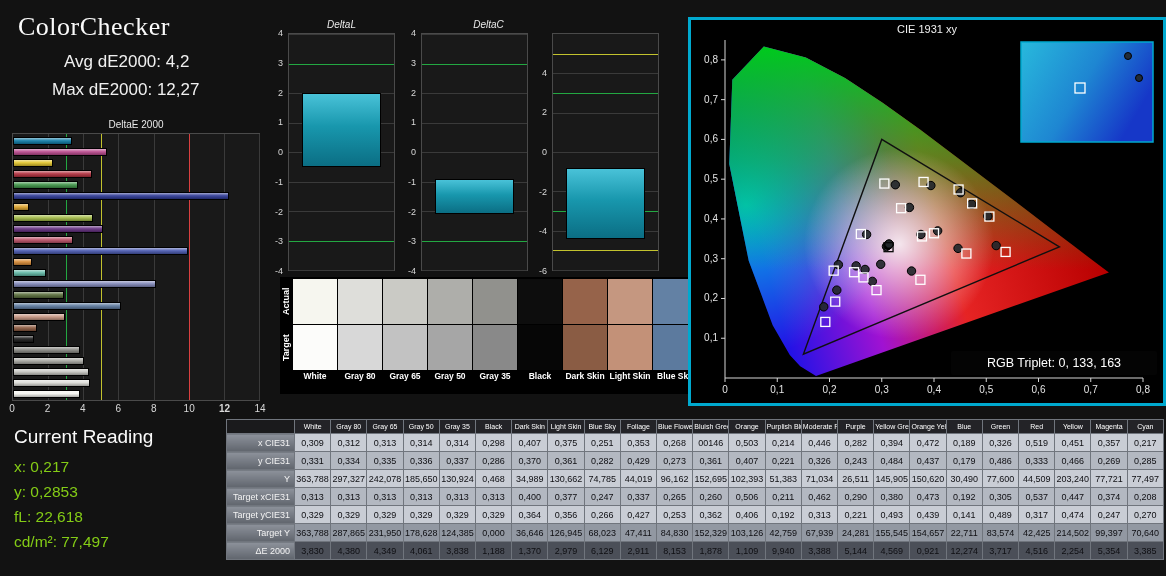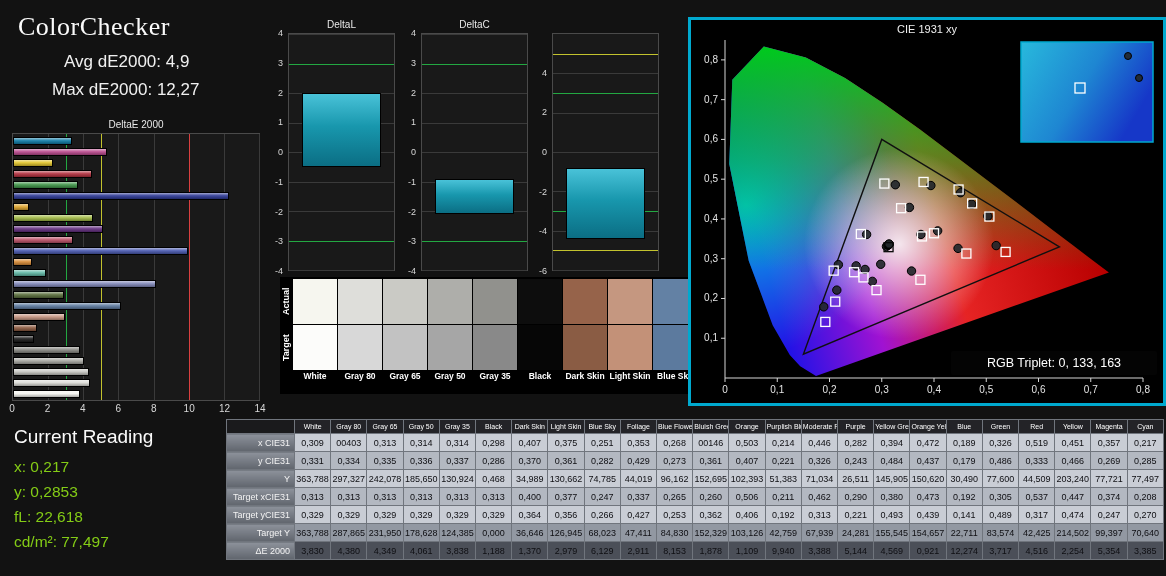--- a/index.html
+++ b/index.html
@@ -20,29 +20,29 @@
   
   #deltae-title { left:12px; top:119px; width:248px; text-align:center; font-size:10px; color:#e8e8e8; }
   #deltae-plot { left:12px; top:133px; width:248px; height:268px; background:#191919; border:1px solid #4a4a4a; }
   #deltae-xlabels { left:12px; top:403px; width:248px; height:13px; font-size:10px; color:#d8d8d8; }
   .vline { position:absolute; top:0; bottom:0; width:1px; background:#3a3a3a; }
   .hbar { position:absolute; left:0; height:8px; border:1px solid #000;
           background-image:linear-gradient(to bottom, rgba(255,255,255,.55), rgba(255,255,255,.08) 45%, rgba(0,0,0,.3)); }
   .xlab { position:absolute; transform:translateX(-50%); top:0; }
 
   
-  .mini-title { position:absolute; width:107px; text-align:center; font-size:10px; color:#e8e8e8; top:19px; }
+  .mini-title { position:absolute; width:107px; text-align:center; font-size:10px; color:#e8e8e8; top:19px;font-style:italic; }
   .mini-plot  { position:absolute; width:107px; height:238px; top:33px; background:#191919; border:1px solid #4a4a4a; }
   .mini-ticks { position:absolute; width:18px; height:238px; top:33px; font-size:9px; color:#d8d8d8; }
   .hline { position:absolute; left:0; right:0; height:1px; background:#3a3a3a; }
   .ylab  { position:absolute; right:3px; transform:translateY(-50%); }
   .dbox  { position:absolute; left:13px; right:13px; border:1px solid #000;
            background:linear-gradient(180deg,#49c2d8 0%, #1897ad 45%, #0b6e84 100%); }
   #deltal-title{left:288px;} #deltal-plot{left:288px;} #deltal-ticks{left:268px;}
-  #deltac-title{left:421px;} #deltac-plot{left:421px;} #deltac-ticks{left:401px;}
+  #deltac-title{left:435px;} #deltac-plot{left:421px;} #deltac-ticks{left:401px;}
   #deltah-title{left:552px;margin-top:33px;} #deltah-plot{left:552px;} #deltah-ticks{left:532px;}
 
   
   #swatch-strip { left:280px; top:277px; width:408px; height:117px; background:#000; overflow:hidden; }
   .rotlab { position:absolute; left:1px; width:12px; font-size:9px; font-weight:bold; color:#fff;
             writing-mode:vertical-rl; transform:rotate(180deg); text-align:center; }
   #actual-label { top:2px; height:45px; }
   #target-label { top:48px; height:45px; }
   #swatch-grid { position:absolute; left:13px; top:2px; display:flex; gap:1px; }
   .swcol { width:44px; flex:0 0 44px; }
@@ -78,21 +78,21 @@
   tr.r4 td { background:#c9cdd5; }
   tr.r5 td { background:#9298a2; }
   tr.r6 td { background:#4b4f58; color:#fff; }
 </style>
 </head>
 <body>
 
 <div id="app">
 
   <div class="abs" id="page-title">ColorChecker</div>
-  <div class="abs stat" id="avg-stat">Avg dE2000: 4,9</div>
+  <div class="abs stat" id="avg-stat">Avg dE2000: 4,2</div>
   <div class="abs stat" id="max-stat">Max dE2000: 12,27</div>
 
   <div class="abs" id="deltae-title">DeltaE 2000</div>
   <div class="abs" id="deltae-plot">
       <div class="vline" style="left: 14.2857%; background: rgb(58, 58, 58);"></div>
       <div class="vline" style="left: 28.5714%; background: rgb(58, 58, 58);"></div>
       <div class="vline" style="left: 42.8571%; background: rgb(58, 58, 58);"></div>
       <div class="vline" style="left: 57.1429%; background: rgb(58, 58, 58);"></div>
       <div class="vline" style="left: 71.4286%; background: rgb(58, 58, 58);"></div>
       <div class="vline" style="left: 85.7143%; background: rgb(58, 58, 58);"></div>
@@ -125,21 +125,21 @@
       <div class="hbar" title="Gray 80" style="top: 245px; width: 31.2857%; background-color: rgb(220, 220, 215);"></div>
       <div class="hbar" title="White" style="top: 256px; width: 27.3571%; background-color: rgb(244, 244, 239);"></div>
     </div>
   <div class="abs" id="deltae-xlabels">
       <span class="xlab" style="left: 0%;">0</span>
       <span class="xlab" style="left: 14.2857%;">2</span>
       <span class="xlab" style="left: 28.5714%;">4</span>
       <span class="xlab" style="left: 42.8571%;">6</span>
       <span class="xlab" style="left: 57.1429%;">8</span>
       <span class="xlab" style="left: 71.4286%;">10</span>
-      <span class="xlab" style="left: 85.7143%;">12</span>
+      <span class="xlab" style="left: 85.7143%; font-weight: bold;">12</span>
       <span class="xlab" style="left: 100%;">14</span>
     </div>
 
   <div class="mini-title" id="deltal-title">DeltaL</div>
   <div class="mini-ticks" id="deltal-ticks">
       <div class="ylab" style="top: 0%;">4</div>
       <div class="ylab" style="top: 12.5%;">3</div>
       <div class="ylab" style="top: 25%;">2</div>
       <div class="ylab" style="top: 37.5%;">1</div>
       <div class="ylab" style="top: 50%;">0</div>
@@ -438,21 +438,21 @@
           <th>Red</th>
           <th>Yellow</th>
           <th>Magenta</th>
           <th>Cyan</th>
         </tr>
       </thead>
       <tbody>
         <tr class="r0">
           <th>x CIE31</th>
           <td>0,309</td>
-          <td>00403</td>
+          <td>0,312</td>
           <td>0,313</td>
           <td>0,314</td>
           <td>0,314</td>
           <td>0,298</td>
           <td>0,407</td>
           <td>0,375</td>
           <td>0,251</td>
           <td>0,353</td>
           <td>0,268</td>
           <td>00146</td>

